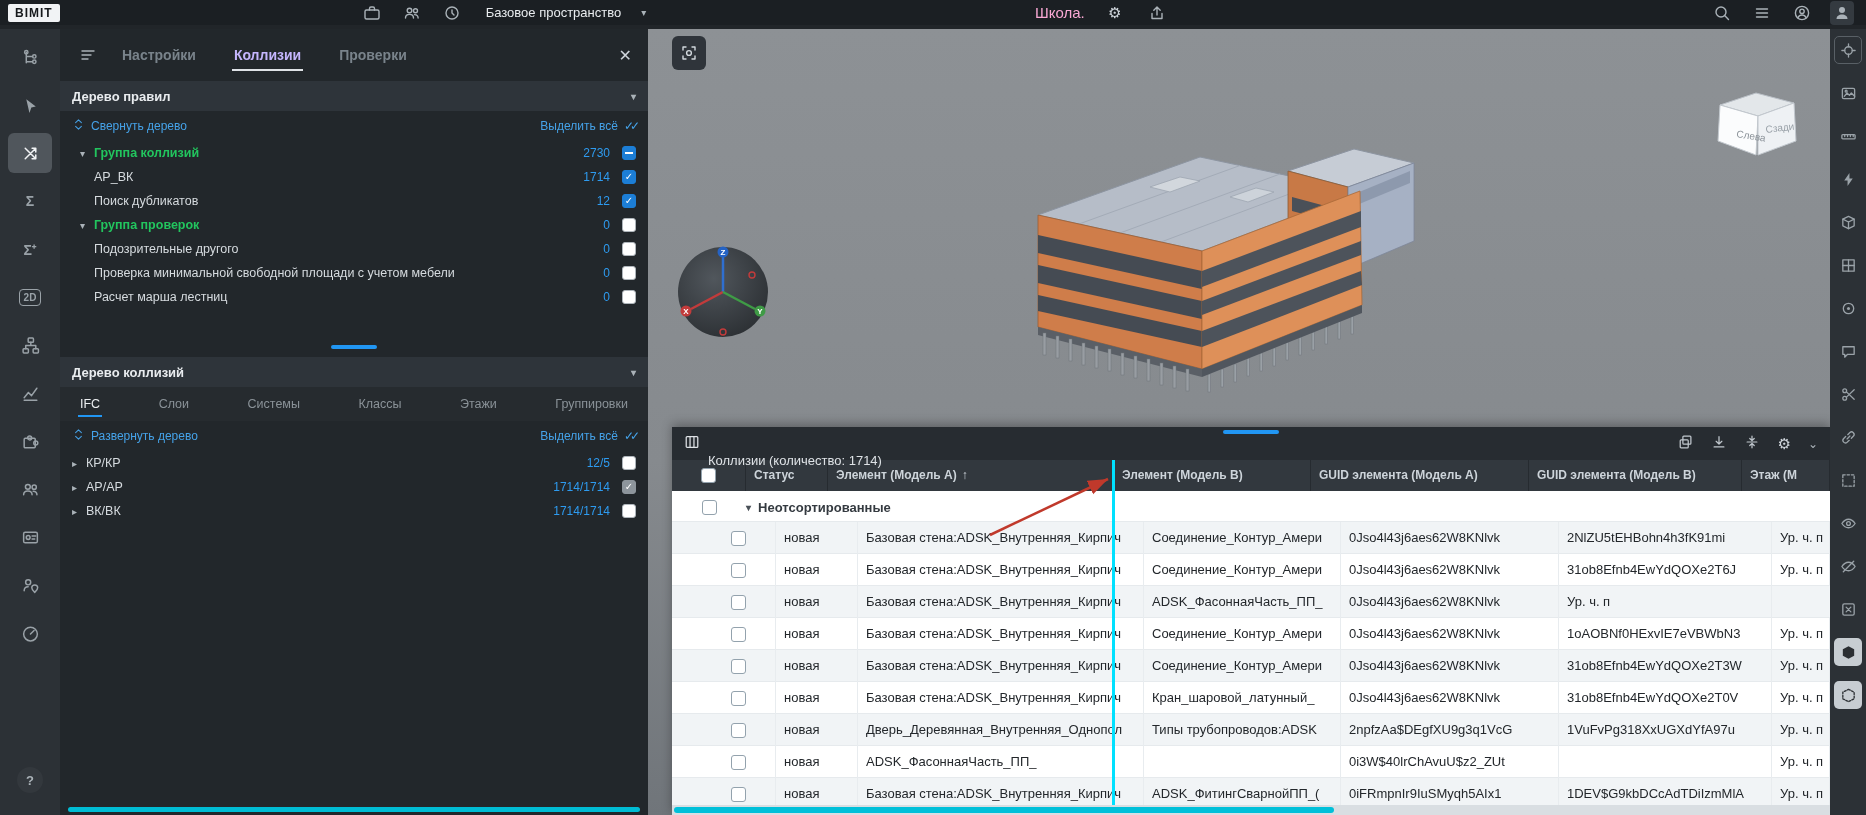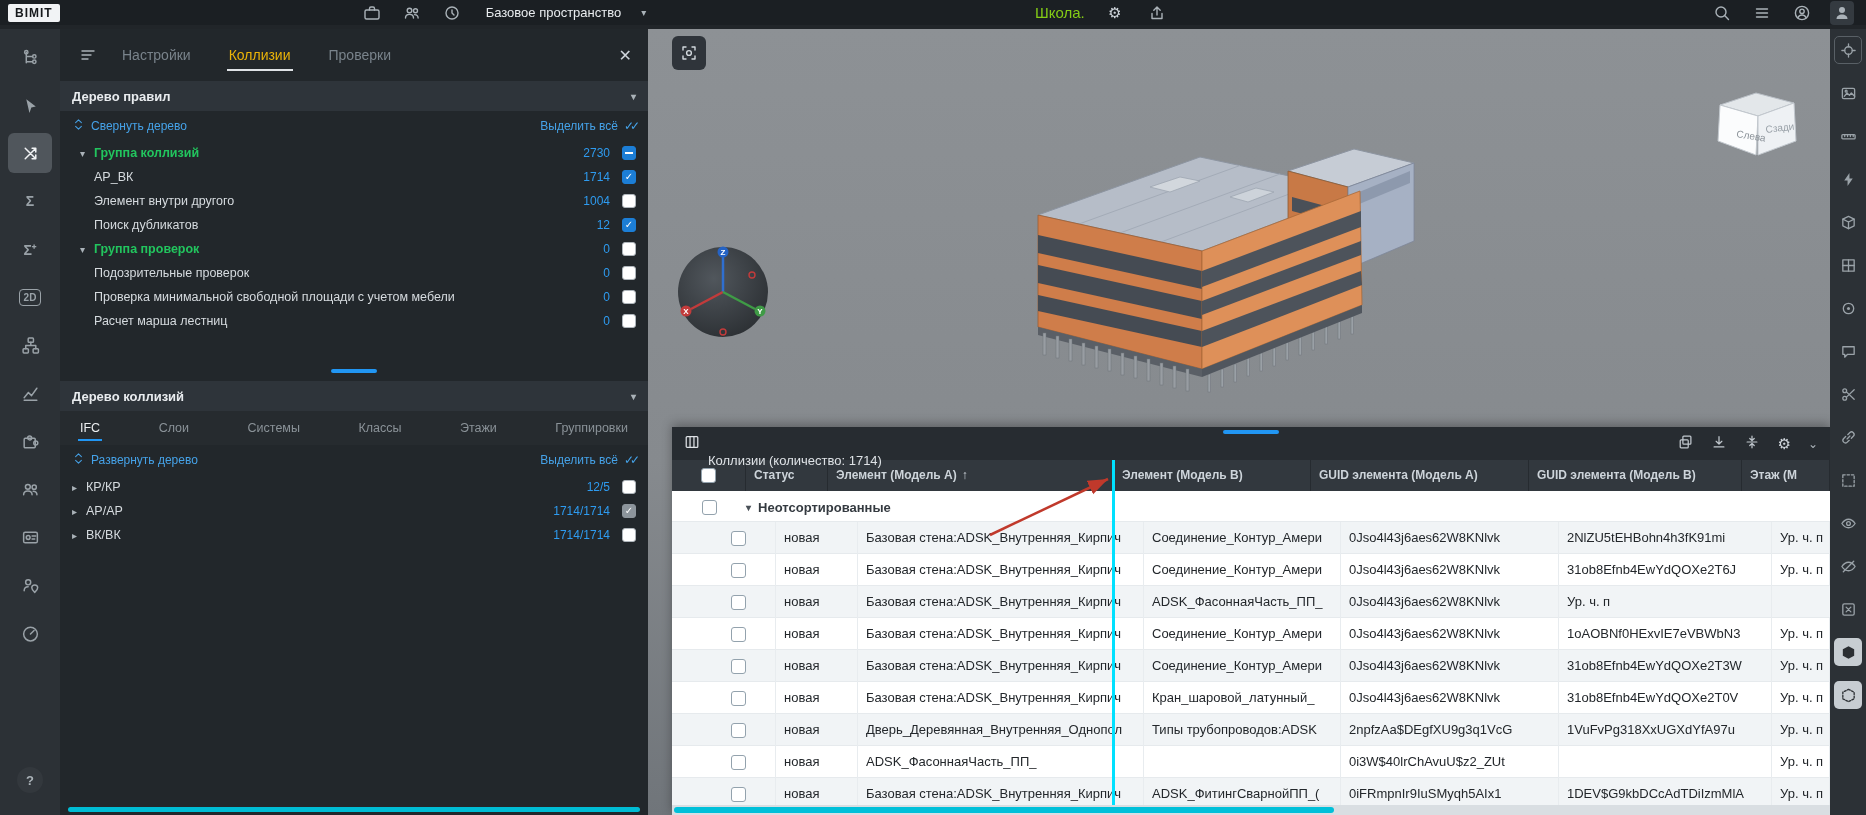--- a/index.html
+++ b/index.html
@@ -8,39 +8,39 @@
   .ic { fill:none; stroke:currentColor; stroke-width:1.4; stroke-linecap:round; stroke-linejoin:round; }
 
   
   .topbar { position:absolute; top:0; left:0; right:0; height:25px; background:#1b1f23; display:flex; align-items:center; color:#c6cdd3; z-index:60; }
   .logo-chip { margin-left:8px; background:#f1f3f5; color:#16191c; font-weight:bold; font-size:12px; letter-spacing:1px; padding:2px 7px; border-radius:2px; }
   .tb-left-icons { display:flex; gap:16px; margin-left:300px; align-items:center; }
   .tb-btn { width:24px; height:24px; display:flex; align-items:center; justify-content:center; color:#aab2b8; }
   .space-select { display:flex; align-items:center; gap:20px; margin-left:22px; color:#e9ecef; font-size:13px; }
   .caret { font-size:10px; color:#aab2b8; }
   .tb-center { position:absolute; left:1035px; display:flex; align-items:center; gap:18px; }
-  .project-title { color:#84cc16; font-size:15px; }
+  .project-title { color:#f9a8d4; font-size:15px; }
   .gear-glyph { font-size:15px; color:#ced4da; line-height:1; }
   .tb-right { position:absolute; right:12px; display:flex; gap:16px; align-items:center; }
   .tb-btn.lit { background:#343a40; border-radius:4px; }
 
   
   .left-rail { position:absolute; left:0; top:29px; bottom:0; width:60px; background:#2c3136; z-index:55; display:flex; flex-direction:column; align-items:center; padding-top:8px; }
   .rail-btn { width:44px; height:40px; margin-bottom:8px; border-radius:6px; display:flex; align-items:center; justify-content:center; color:#9aa2a8; font-size:15px; }
   .rail-btn.active { background:#50565c; color:#f1f3f5; }
   .rail-txt { font-weight:bold; font-size:14px; }
   .badge-2d { border:1.6px solid currentColor; border-radius:4px; font-size:10px; font-weight:bold; padding:2px 4px; }
   .help-btn { margin-top:auto; margin-bottom:22px; width:26px; height:26px; border-radius:50%; background:#33383d; color:#aab2b8; font-weight:bold; font-size:13px; display:flex; align-items:center; justify-content:center; }
 
   
   .left-panel { position:absolute; left:60px; top:29px; bottom:0; width:588px; background:#22272b; z-index:50; display:flex; flex-direction:column; }
   .panel-tabs { height:52px; display:flex; align-items:center; padding:0 16px; flex:none; }
   .tabs { display:flex; gap:34px; margin-left:20px; }
-  .tab { color:#79838b; font-size:14px; font-weight:normal; padding:6px 2px; position:relative; }
-  .tab.active { color:#eab308; }
+  .tab { color:#79838b; font-size:14px; font-weight:bold; padding:6px 2px; position:relative; }
+  .tab.active { color:#c4b5fd; }
   .tab.active::after { content:""; position:absolute; left:0; right:0; bottom:-2px; height:2px; background:#dee2e6; }
   .close-x { margin-left:auto; color:#ced4da; font-size:16px; }
   .section-header { height:30px; background:#2e343a; display:flex; align-items:center; padding:0 12px; color:#e9ecef; font-size:13px; font-weight:bold; flex:none; }
   .section-header .caret { margin-left:auto; }
   .tree-controls { height:30px; display:flex; align-items:center; padding:0 12px; color:#45a2e8; font-size:12px; flex:none; }
   .tree-controls .right { margin-left:auto; display:flex; align-items:center; gap:6px; }
   .dblcheck { letter-spacing:-4px; font-size:12px; }
   .tree { flex:none; }
   .tree-row { height:24px; display:flex; align-items:center; padding:0 12px; font-size:12.5px; color:#d6dbdf; }
   .tree-row .spacer { width:8px; flex:none; }
@@ -389,48 +389,41 @@
       </div>
 
       <div class="tree-row">
         <span class="spacer"></span>
         <span class="arrow" style="visibility: hidden;">▾</span>
         <span class="t-label">АР_ВК</span>
         <span class="count">1714</span>
         <span class="cb checked"></span>
       </div>
 
-      <div class="tree-row">
-        <span class="spacer"></span>
-        <span class="arrow" style="visibility: hidden;">▾</span>
-        <span class="t-label">Элемент внутри другого</span>
-        <span class="count">1004</span>
-        <span class="cb unchecked"></span>
-      </div>
 
       <div class="tree-row">
         <span class="spacer"></span>
         <span class="arrow" style="visibility: hidden;">▾</span>
         <span class="t-label">Поиск дубликатов</span>
         <span class="count">12</span>
         <span class="cb checked"></span>
       </div>
 
       <div class="tree-row group">
         <span class="spacer" style="visibility: hidden;"></span>
         <span class="arrow">▾</span>
         <span class="t-label">Группа проверок</span>
         <span class="count">0</span>
         <span class="cb unchecked"></span>
       </div>
 
       <div class="tree-row">
         <span class="spacer"></span>
         <span class="arrow" style="visibility: hidden;">▾</span>
-        <span class="t-label">Подозрительные проверок</span>
+        <span class="t-label">Подозрительные другого</span>
         <span class="count">0</span>
         <span class="cb unchecked"></span>
       </div>
 
       <div class="tree-row">
         <span class="spacer"></span>
         <span class="arrow" style="visibility: hidden;">▾</span>
         <span class="t-label">Проверка минимальной свободной площади с учетом мебели</span>
         <span class="count">0</span>
         <span class="cb unchecked"></span>

